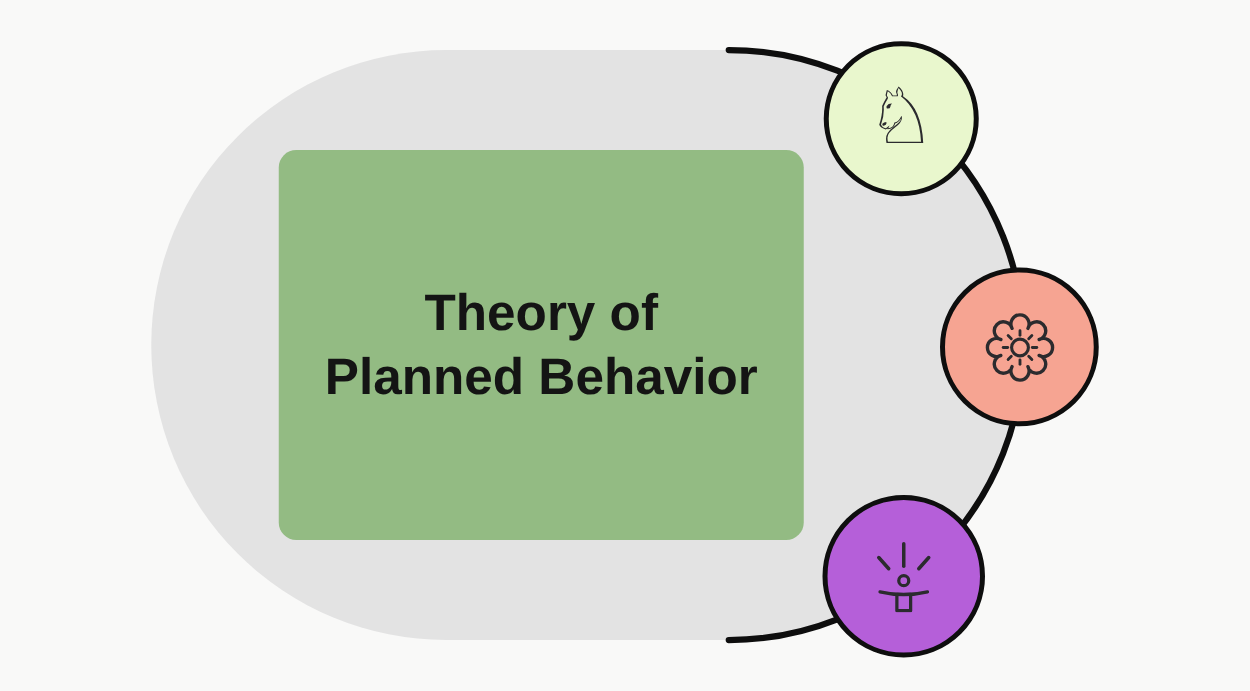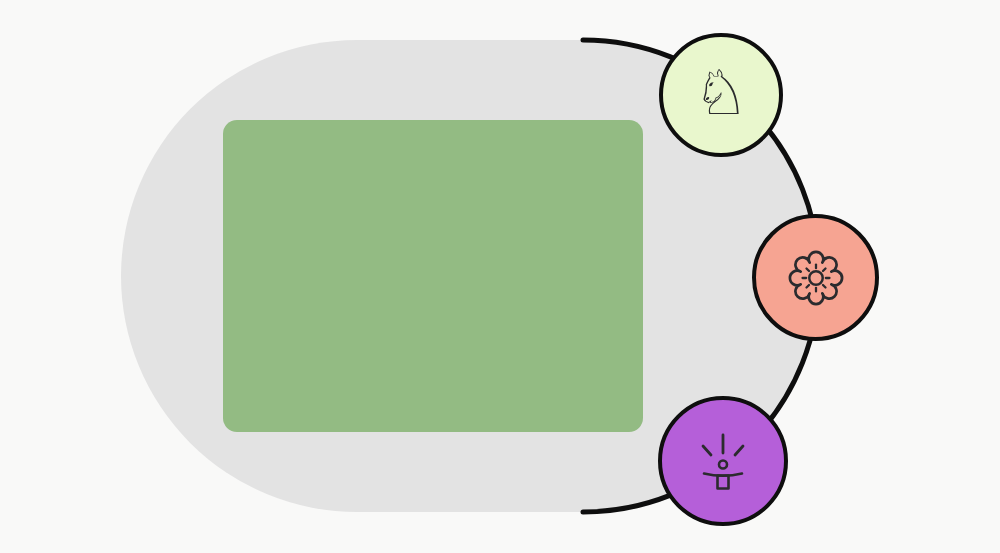--- a/index.html
+++ b/index.html
@@ -71,20 +71,22 @@
 
 <div class="canvas">
 
   <svg class="blob-svg" viewBox="0 0 1000 553" xmlns="http://www.w3.org/2000/svg">
     <path d="M583 40 L357 40 A236 236 0 0 0 357 512 L583 512 A236 236 0 0 0 583 40 Z" fill="var(--blob, #e3e3e3)"></path>
     <path d="M583 40 A236 236 0 0 1 583 512" fill="none" stroke="var(--outline, #0e0e0e)" stroke-width="5" stroke-linecap="round"></path>
   </svg>
 
   <div class="panel">
     <div class="title">
+      <span>Theory of</span>
+      <span>Planned Behavior</span>
     </div>
   </div>
 
   <div class="bubble bubble-knight">
     <span class="knight-glyph">♘</span>
   </div>
 
   <div class="bubble bubble-flower">
     <svg class="icon-svg" width="58" height="58" viewBox="0 0 56 56" xmlns="http://www.w3.org/2000/svg">
       <g fill="none" stroke="var(--icon-stroke, #2b2b2e)" stroke-width="2.6" stroke-linecap="round" stroke-linejoin="round">

